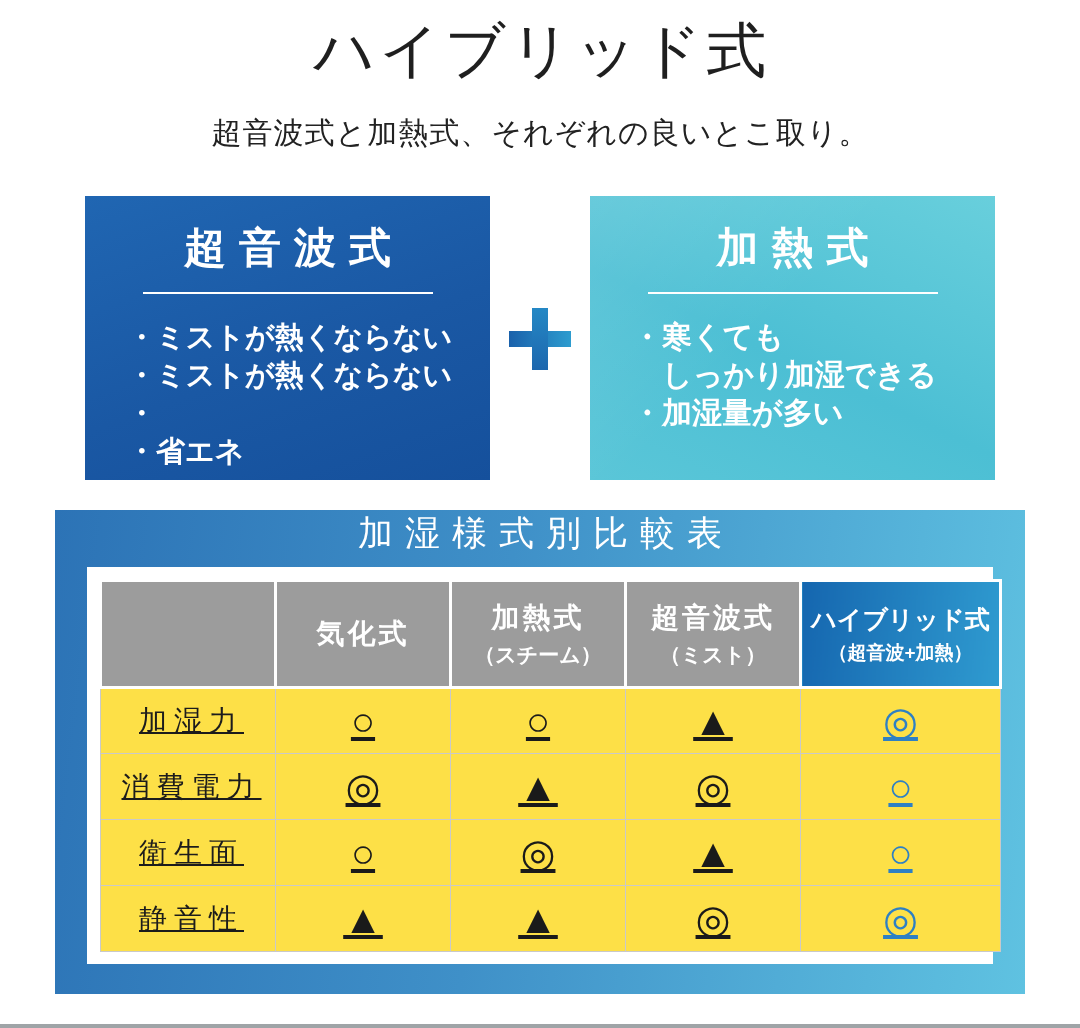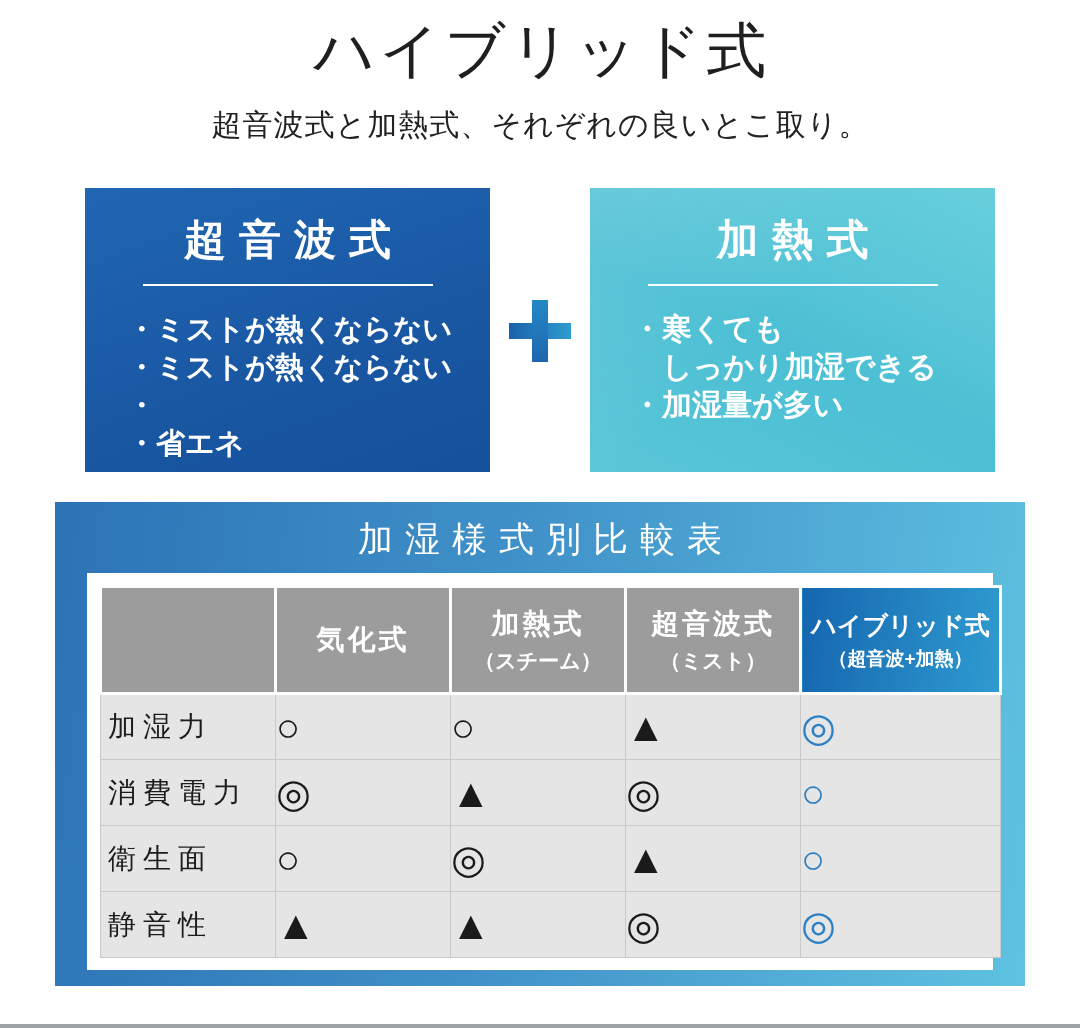--- a/index.html
+++ b/index.html
@@ -18,21 +18,21 @@
   .main-title {
     margin-top:16px;
     text-align:center;
     font-size:60px;
     font-weight:500;
     letter-spacing:4px; text-indent:4px;
     color:#1f1f1f;
     line-height:1.15;
   }
   .sub-title {
-    margin-top:20px;
+    margin-top:28px;
     text-align:center;
     font-size:30px;
     font-weight:500;
     letter-spacing:1px; text-indent:1px;
     color:#222;
   }
 
   
   .boxes-row {
     position:relative;
@@ -107,21 +107,20 @@
     background:linear-gradient(180deg,#2488c5,#1d67ae);
   }
 
   
   .comparison {
     width:970px; height:484px;
     margin:30px auto 0 auto;
     background:linear-gradient(97deg, #2c73b6 0%, #3f90c8 45%, #5fc2e1 100%);
   }
   .comparison-title {
-    padding-top:14px;
     text-align:center;
     font-size:35px;
     font-weight:500;
     letter-spacing:12px; text-indent:12px;
     color:#ffffff;
   }
   .twrap {
     width:906px;
     margin:10px auto 0 auto;
     background:#ffffff;
@@ -145,23 +144,24 @@
     background:linear-gradient(97deg, #1566af 0%, #2f9bd0 100%);
   }
   .h-main { font-size:28px; letter-spacing:3px; }
   th.hybrid .h-main { font-size:25px; letter-spacing:0; }
   .h-sub { font-size:21px; margin-top:4px; }
   th.hybrid .h-sub { font-size:19px; }
   .h-sub:empty { display:none; }
   .ctable td {
     border:1px solid #c9c9c9;
     height:66px;
-    text-align:left;
+    text-align:center;
     vertical-align:middle;
-    background:#e5e5e5;
+    background:#fde047;
+    text-decoration:underline;
   }
   td.rlabel {
     font-size:28px;
     font-weight:500;
     color:#1c1c1c;
     letter-spacing:7px; text-indent:7px;
   }
   td.sym {
     font-size:40px;
     line-height:1;

